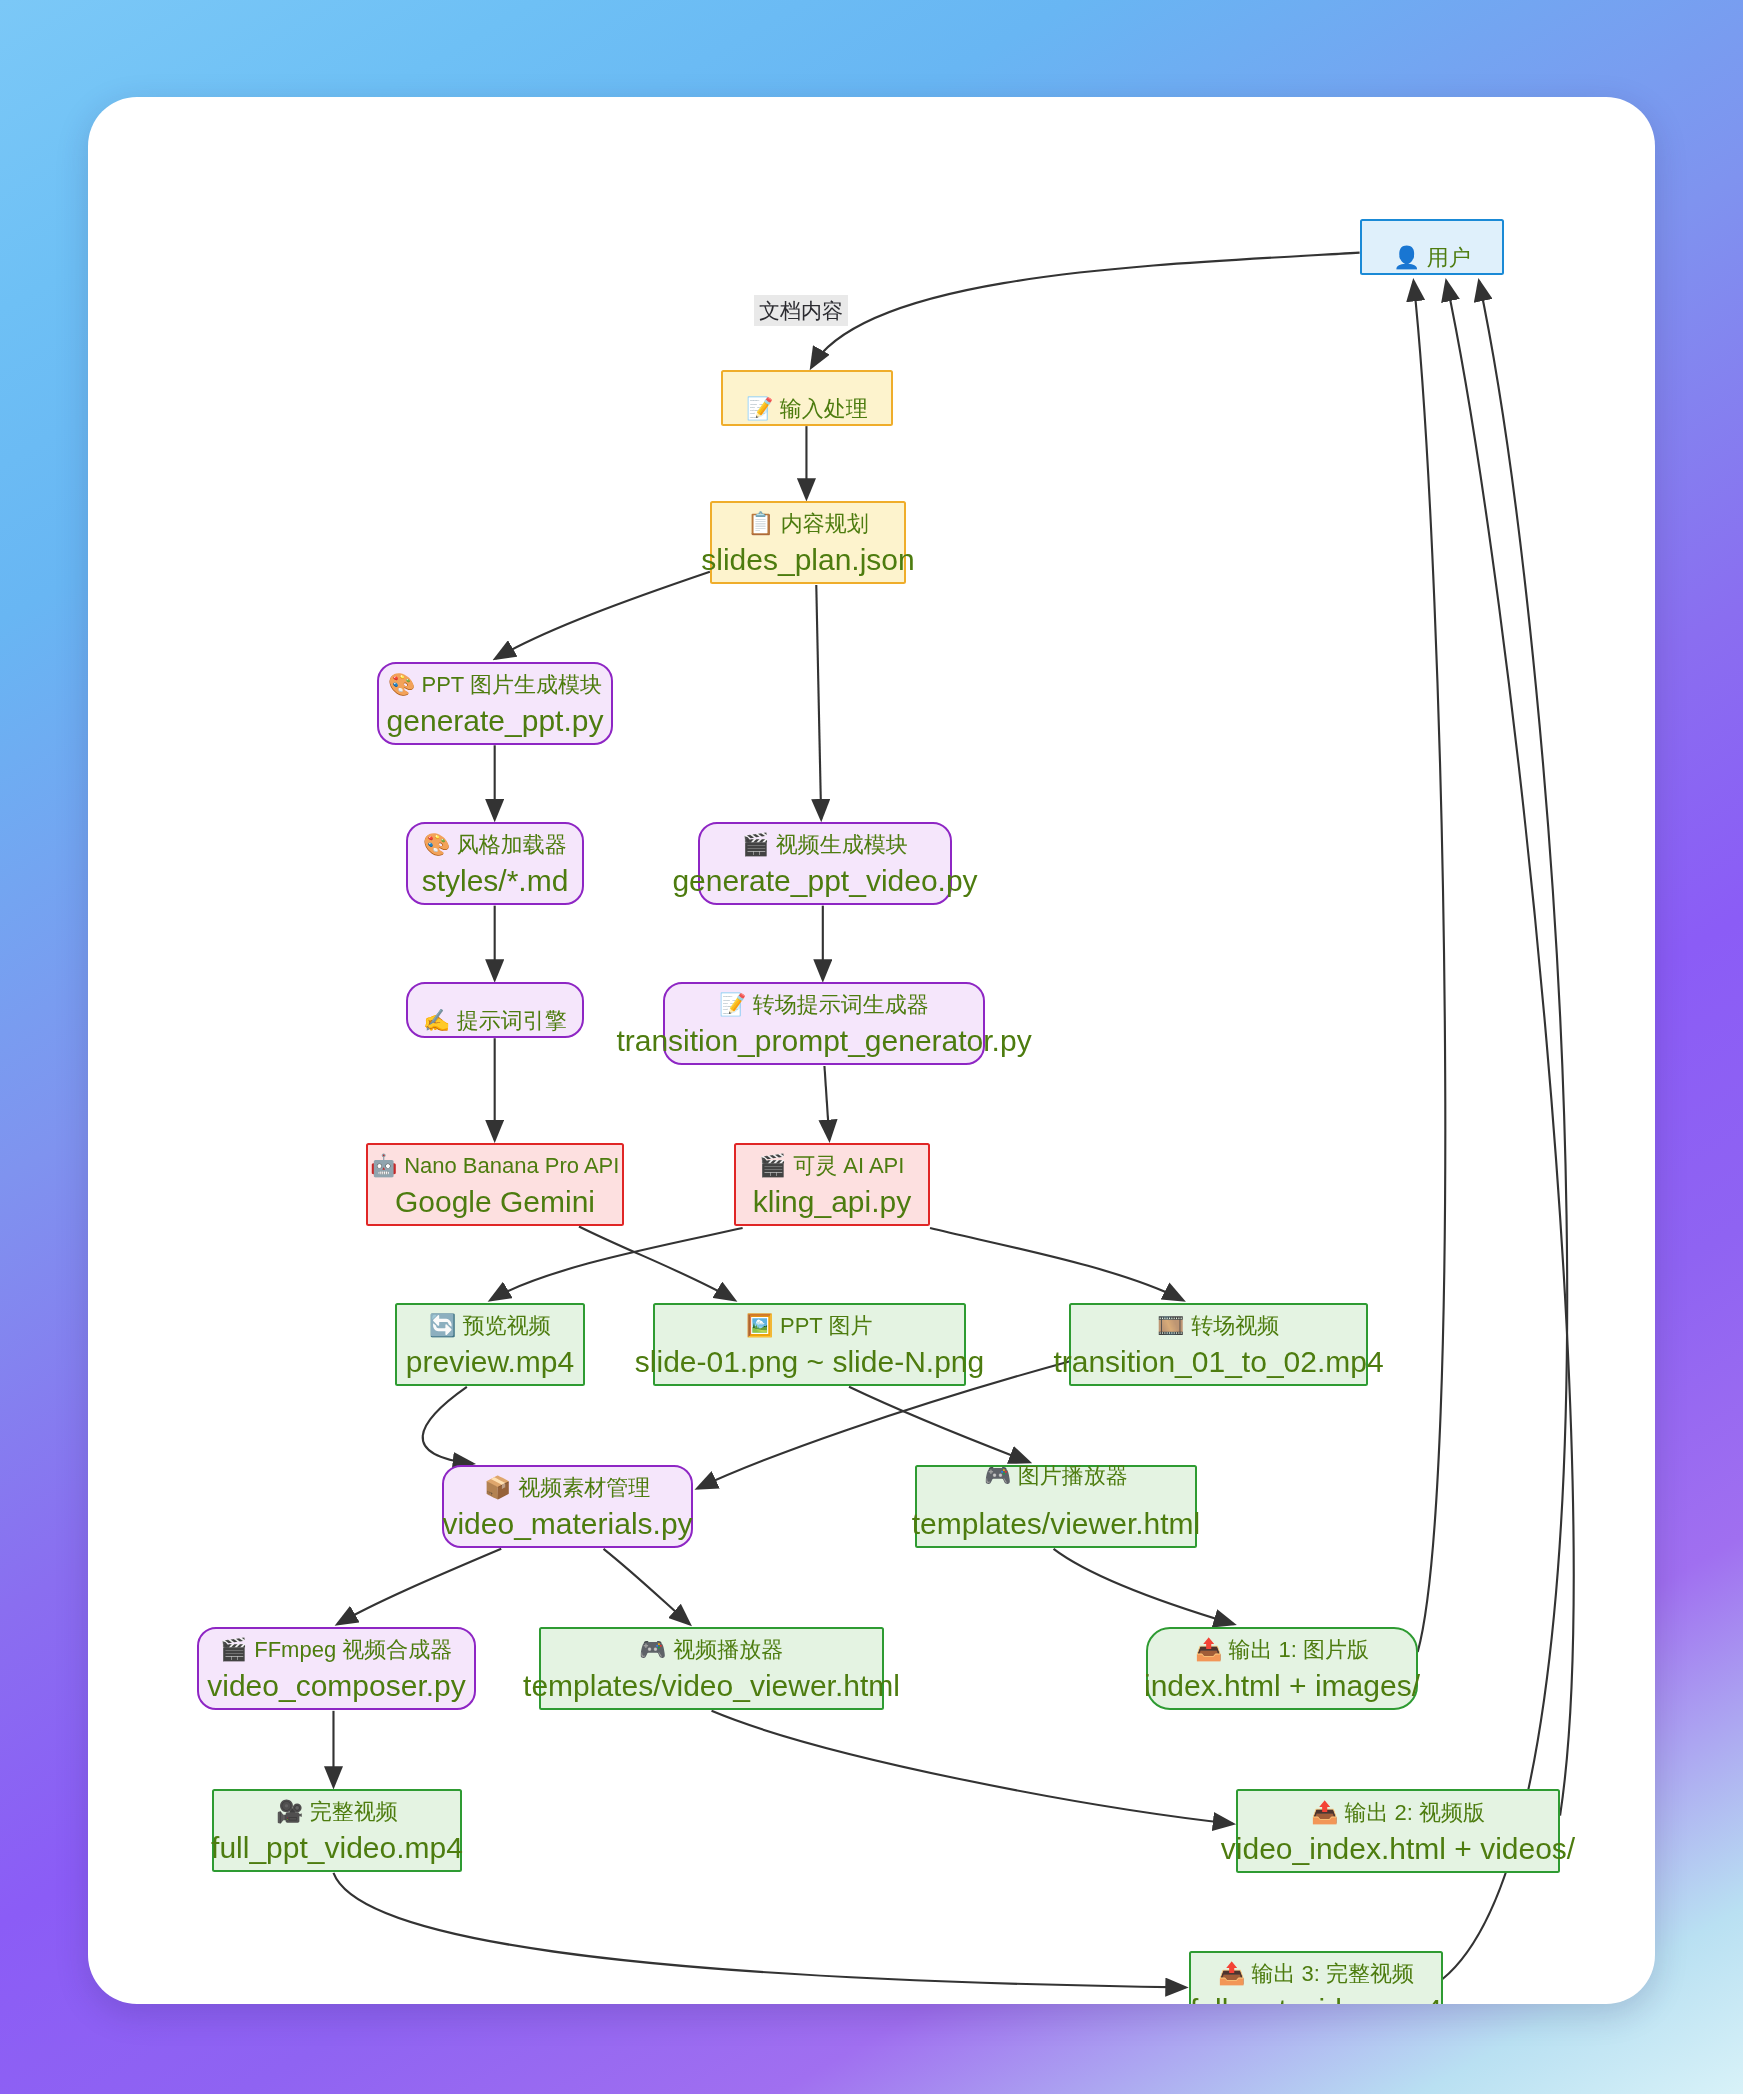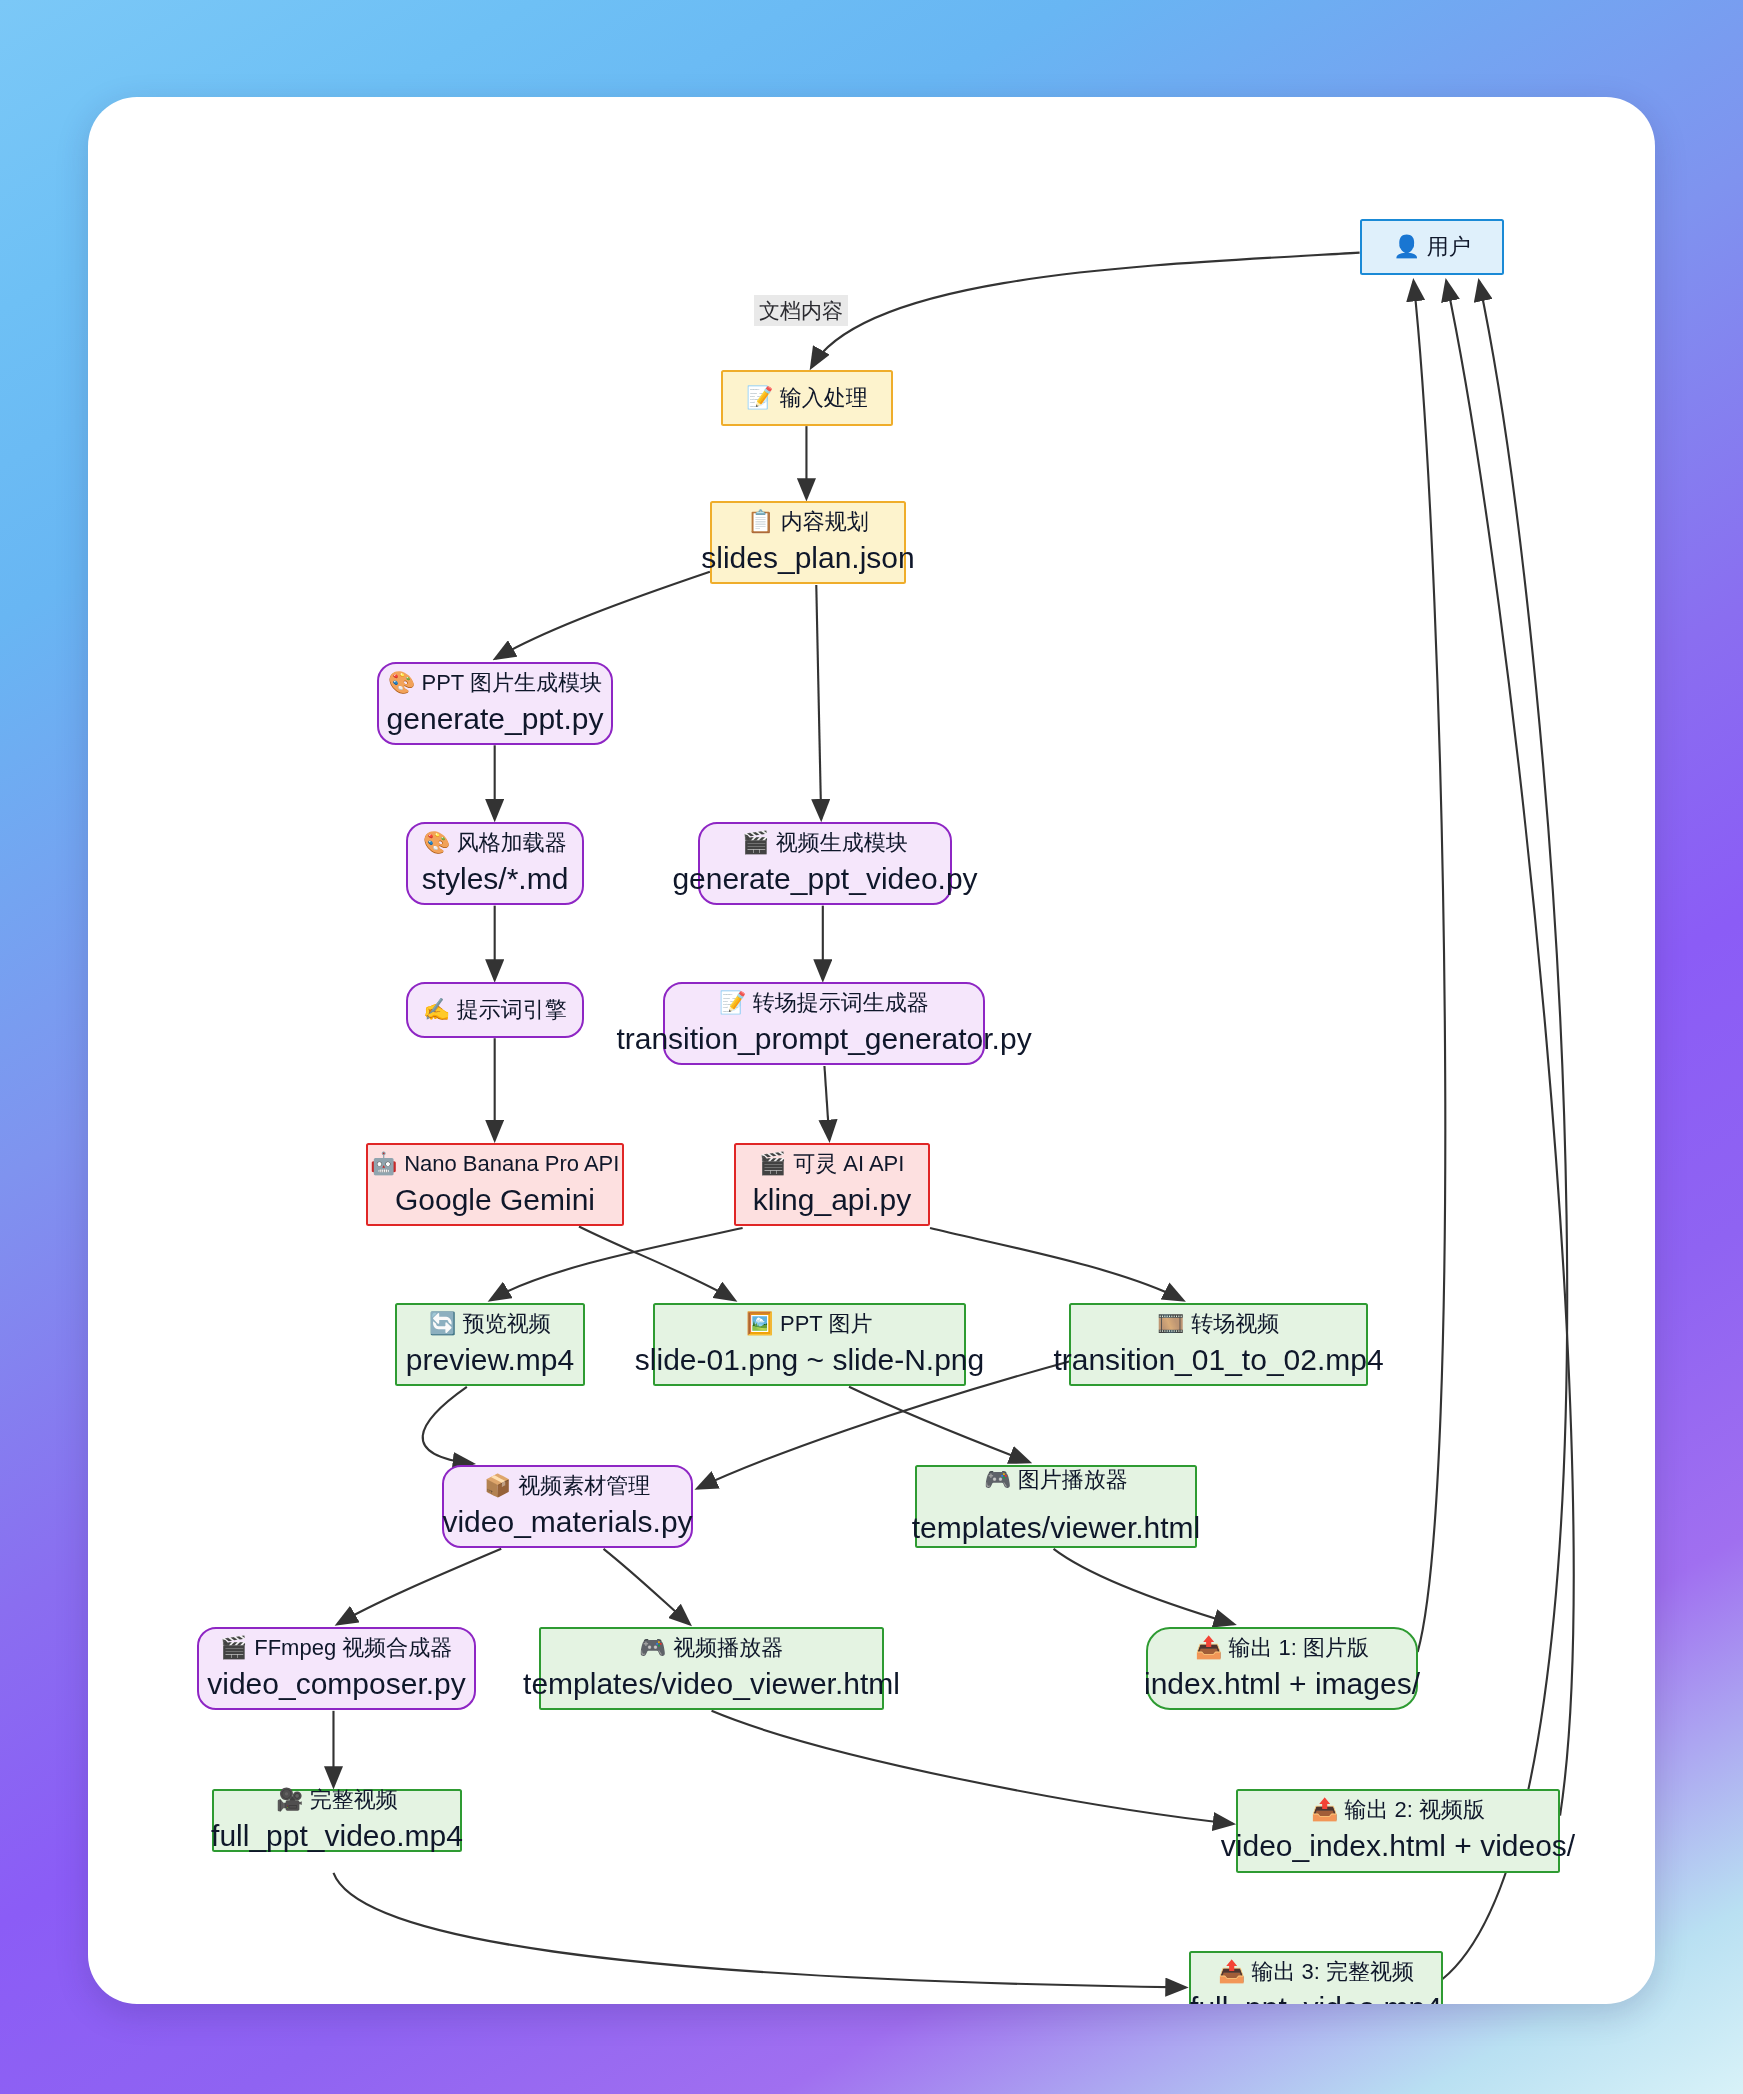--- a/index.html
+++ b/index.html
@@ -27,24 +27,24 @@
   #canvas { position: absolute; left: 0; top: 0; width: 1567px; height: 1907px; }
   .node-box {
     position: absolute;
     box-sizing: border-box;
     border-width: 2.5px;
     border-style: solid;
     border-radius: 2.5px;
     display: flex;
     flex-direction: column;
     align-items: center;
-    justify-content: center;
+    justify-content: flex-end;
     text-align: center;
     line-height: 1.42;
-    color: #0f172a;
+    color: #4d7c0f;
   }
   .node-title { font-size: 22px; white-space: nowrap; }
   .node-sub   { font-size: 30px; white-space: nowrap; }
   .emoji { font-family: "DejaVu Sans", sans-serif; }
 
   
   .s-user    { background:#dff0fb; border-color:#1a8ad6; }
   .s-yellow  { background:#fdf3cd; border-color:#efad2b; }
   .s-purple  { background:#f5e6fb; border-color:#8e26c4;border-radius:19px; }
   .s-red     { background:#fde0e0; border-color:#e02626; }
@@ -190,21 +190,21 @@
         <div class="node-sub">video_composer.py</div>
       </div>
       <div class="node-box s-green" style="left: 451px; top: 1530px; width: 345px; height: 83px;">
         <div class="node-title"><span class="emoji">🎮</span> 视频播放器</div>
         <div class="node-sub">templates/video_viewer.html</div>
       </div>
       <div class="node-box s-green" style="left: 1058px; top: 1530px; width: 272px; height: 83px; border-radius: 24px;">
         <div class="node-title"><span class="emoji">📤</span> 输出 1: 图片版</div>
         <div class="node-sub">index.html + images/</div>
       </div>
-      <div class="node-box s-green" style="left: 124px; top: 1692px; width: 250px; height: 63px;">
+      <div class="node-box s-green" style="left: 124px; top: 1692px; width: 250px; height: 83px;">
         <div class="node-title"><span class="emoji">🎥</span> 完整视频</div>
         <div class="node-sub">full_ppt_video.mp4</div>
       </div>
       <div class="node-box s-green" style="left: 1148px; top: 1692px; width: 324px; height: 84px;">
         <div class="node-title"><span class="emoji">📤</span> 输出 2: 视频版</div>
         <div class="node-sub">video_index.html + videos/</div>
       </div>
       <div class="node-box s-green" style="left: 1101px; top: 1854px; width: 254px; height: 83px;">
         <div class="node-title"><span class="emoji">📤</span> 输出 3: 完整视频</div>
         <div class="node-sub">full_ppt_video.mp4</div>

